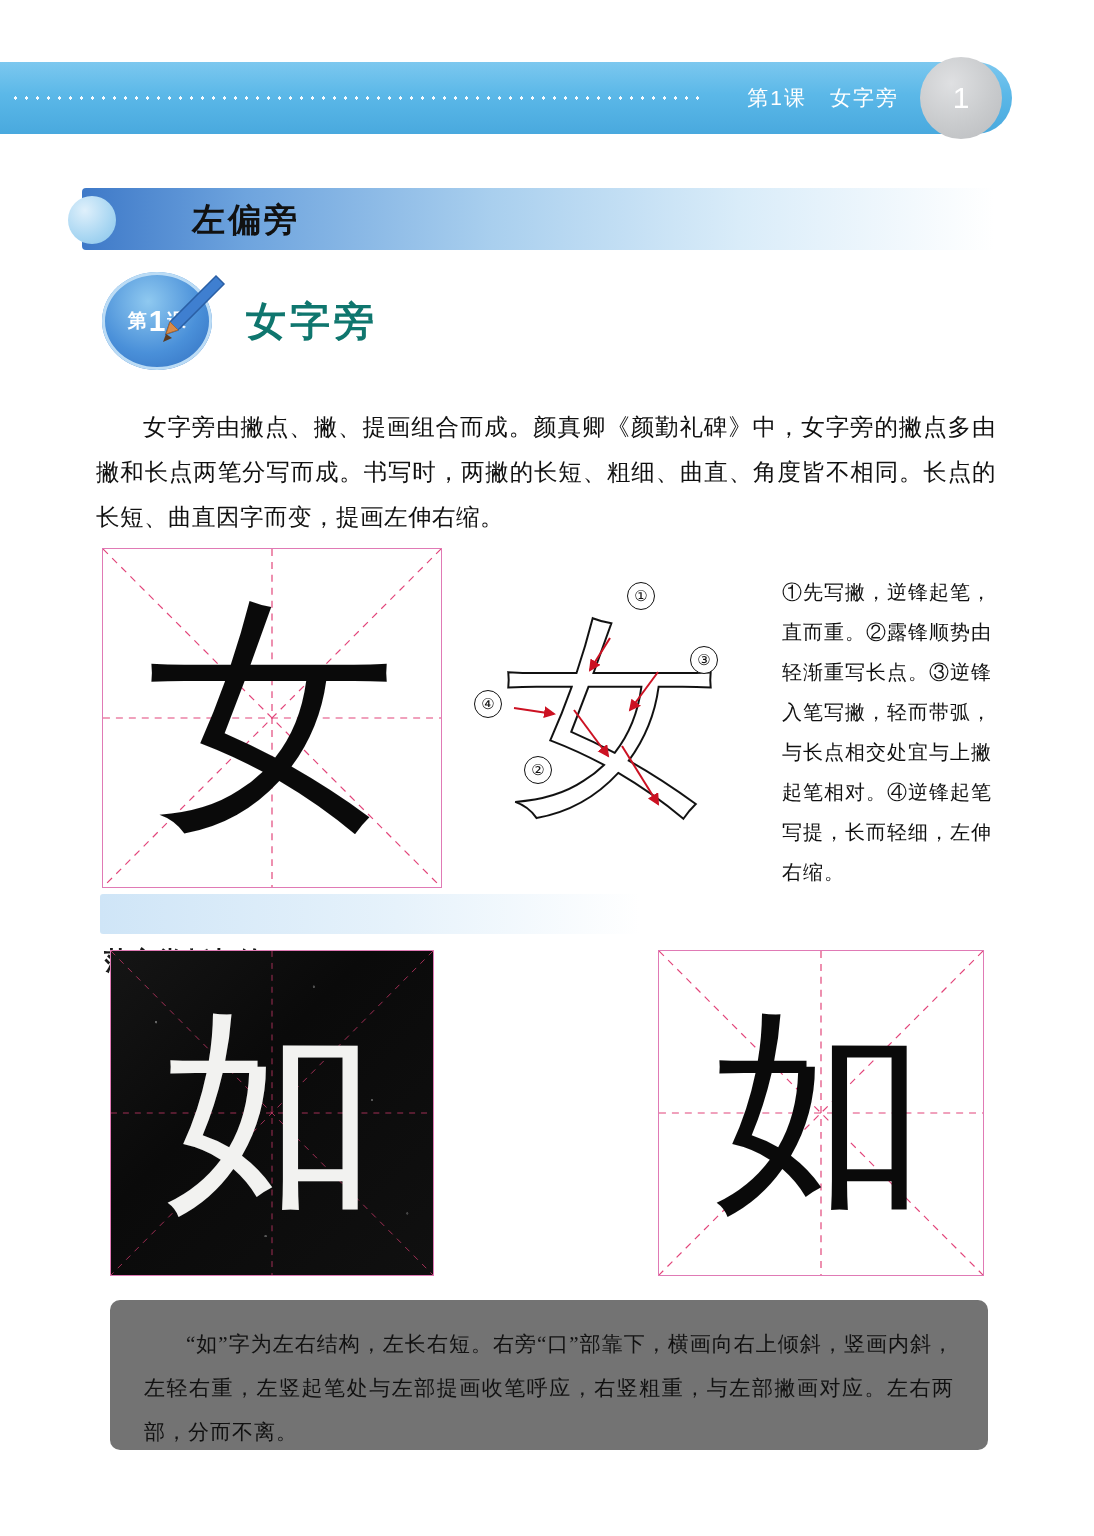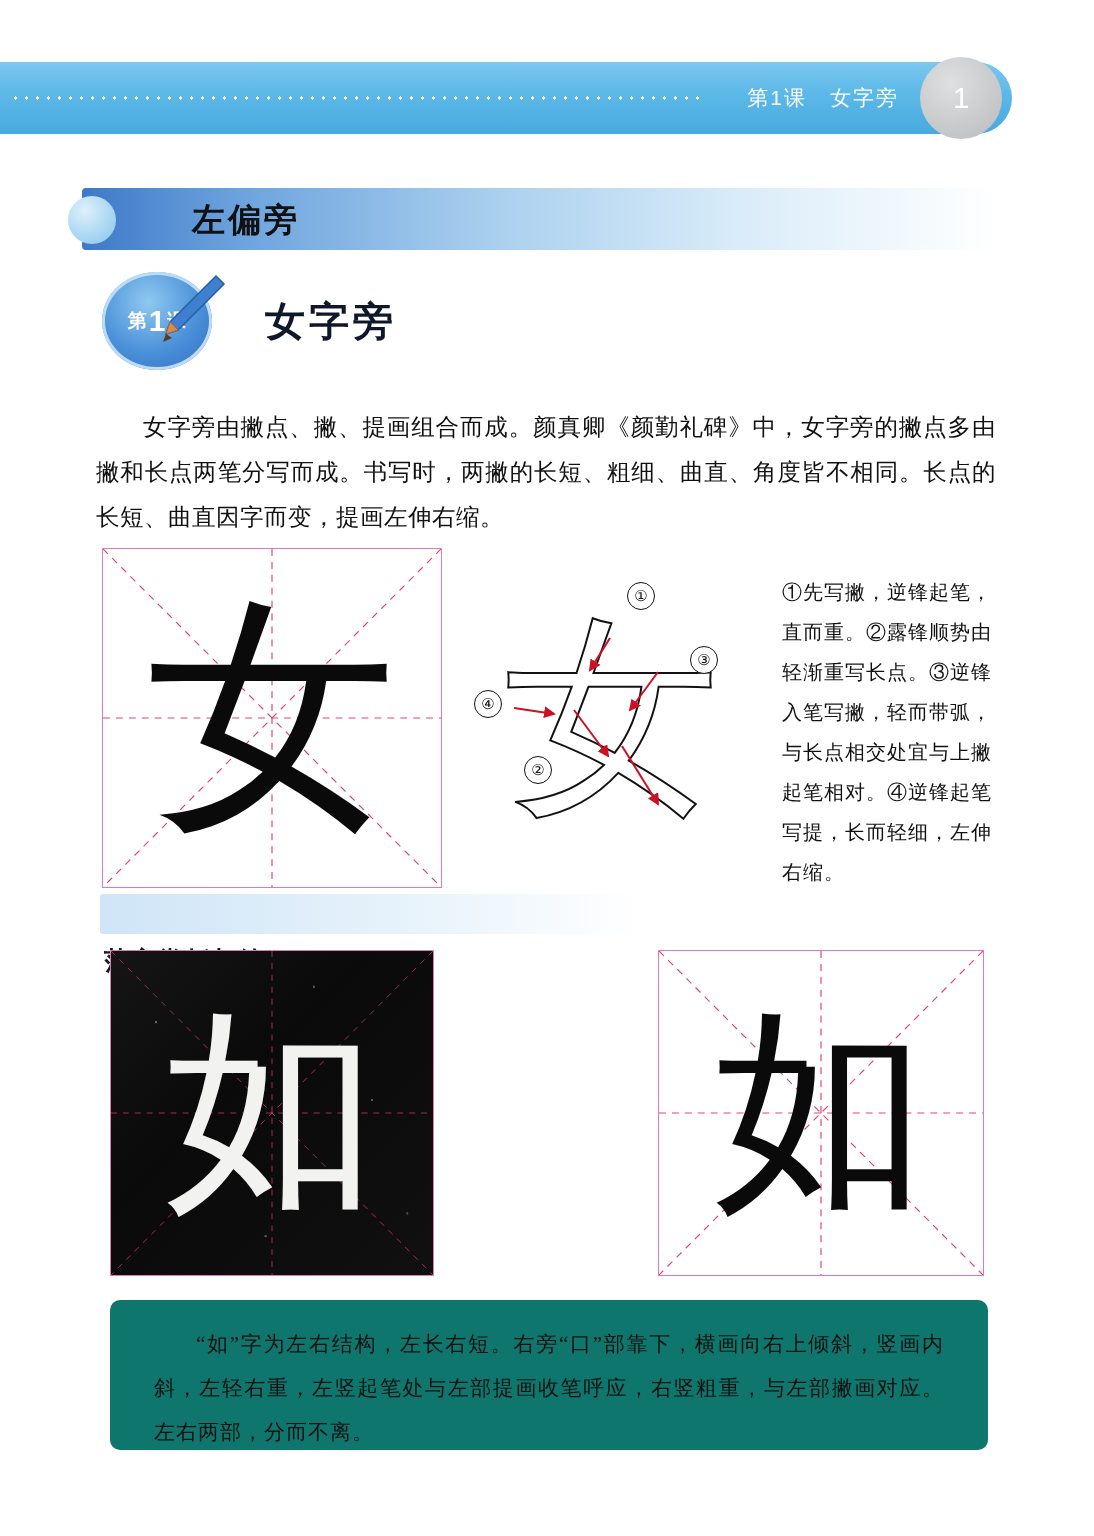--- a/index.html
+++ b/index.html
@@ -127,25 +127,24 @@
     top: 272px;
     width: 76px;
     height: 80px;
     pointer-events: none;
   }
   .lesson-title {
     position: absolute;
     left: 246px;
     top: 294px;
     font-size: 40px;
-    color: #0f172a;
+    color: #0f766e;
     font-weight: bold;
     letter-spacing: 4px;
     font-family: "Liberation Serif", serif;
-    margin-left: 19px;
   }
 
   
   .body-para {
     position: absolute;
     left: 96px;
     top: 405px;
     width: 900px;
     font-size: 23.5px;
     line-height: 45px;
@@ -254,24 +253,24 @@
     margin-top: 46px;
   }
 
   
   .note-box {
     position: absolute;
     left: 110px;
     top: 1300px;
     width: 878px;
     height: 150px;
-    background: #0f766e;
+    background: #737373;
     border-radius: 10px;
     box-sizing: border-box;
-    padding: 22px 44px;
+    padding: 22px 34px;
     font-size: 21px;
     line-height: 44px;
     color: #111111;
     text-indent: 2em;
     text-align: justify;
     letter-spacing: 1px;
     font-family: "Liberation Serif", serif;
   }
 
   .photo-noise {

